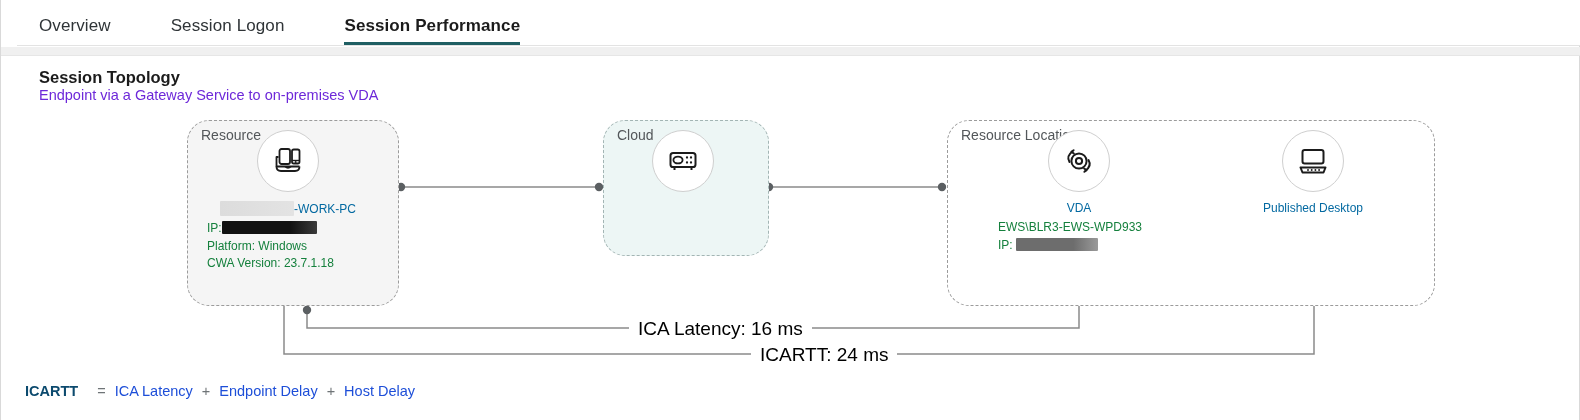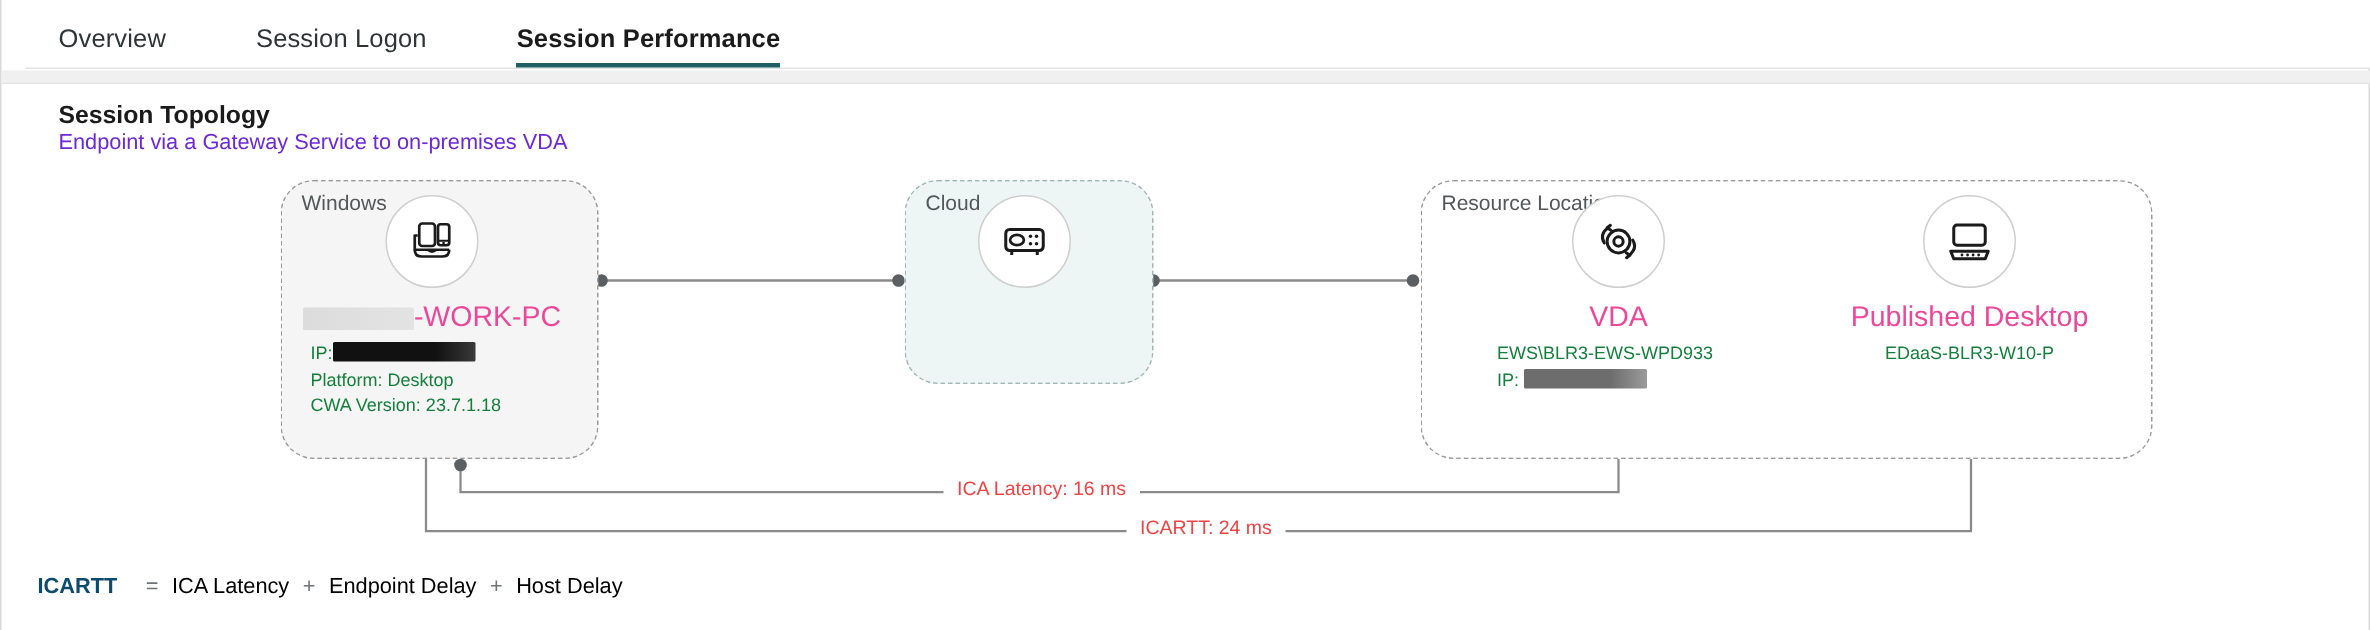--- a/index.html
+++ b/index.html
@@ -136,22 +136,22 @@
     margin: 0 auto;
     border: 1.3px solid #cfcfcf;
     border-radius: 50%;
     background: #ffffff;
     display: flex;
     align-items: center;
     justify-content: center;
   }
   .node-name {
     margin-top: 9px;
-    font-size: 19px;
-    color: #ec4899;
+    font-size: 12px;
+    color: #0369a1;
     white-space: nowrap;
   }
   .node-meta {
     font-size: 12px;
     color: #15803d;
     line-height: 17.5px;
     white-space: nowrap;
   }
 
   #node-endpoint { left: 187px; top: 30px; width: 200px; }
@@ -190,22 +190,22 @@
   .links {
     position: absolute;
     left: 0; top: 0;
     width: 1580px; height: 278px;
     pointer-events: none;
   }
 
   
   .lat-label {
     position: absolute;
-    font-size: 13px;
-    color: #ef4444;
+    font-size: 19px;
+    color: #000000;
     background: #ffffff;
     padding: 0 9px;
     white-space: nowrap;
   }
   #lat-ica   { left: 628px; top: 218px; }
   #lat-icartt{ left: 750px; top: 244px; }
 
   
   .footer {
     position: absolute;
@@ -214,21 +214,21 @@
     align-items: baseline;
     font-size: 14.5px;
     color: #6f7477;
   }
   .footer b {
     color: #0c4a6e;
     font-weight: 700;
     margin-right: 10px;
   }
   .footer span.op { margin: 0 9px; color: #6f7477; }
-  .footer span.term { color: #000000; }
+  .footer span.term { color: #1d4ed8; }
 </style>
 </head>
 <body>
 
 <div id="app">
 
   <div class="tabbar">
     <div class="tab">Overview</div>
     <div class="tab">Session Logon</div>
     <div class="tab active">Session Performance</div>
@@ -259,21 +259,21 @@
       <polyline points="306,212 306,228 1078,228 1078,172" fill="none" stroke="#8a8a8a" stroke-width="1.5"></polyline>
       <circle cx="306" cy="210" r="4.2" fill="#5b5f62"></circle>
       <circle cx="1078" cy="172" r="4.2" fill="#5b5f62"></circle>
 
       <polyline points="283,202 283,254 1313,254 1313,160" fill="none" stroke="#8a8a8a" stroke-width="1.5"></polyline>
       <circle cx="283" cy="200" r="4.2" fill="#5b5f62"></circle>
       <circle cx="1313" cy="160" r="4.2" fill="#5b5f62"></circle>
     </svg>
 
     <div class="zone" id="zone-endpoint">
-      <div class="zone-label">Windows</div>
+      <div class="zone-label">Resource</div>
     </div>
 
     <div class="zone" id="zone-cloud">
       <div class="zone-label">Cloud</div>
     </div>
 
     <div class="zone" id="zone-resource">
       <div class="zone-label">Resource Location</div>
     </div>
 
@@ -289,21 +289,21 @@
           <path d="M14 22.5 Q17 25.2 20 22.5" fill="none" stroke="#1b1b1b" stroke-width="1.5"></path>
         </svg>
       </div>
       <div class="node-name">
         <span class="redact redact-light"></span><span>-WORK-PC</span>
       </div>
       <div class="detail-left">
         <div class="node-meta">
           <span>IP:</span><span class="redact redact-black"></span>
         </div>
-        <div class="node-meta">Platform: Desktop</div>
+        <div class="node-meta">Platform: Windows</div>
         <div class="node-meta">CWA Version: 23.7.1.18</div>
       </div>
     </div>
 
     <div class="node" id="node-gateway">
       <div class="node-circle">
         <svg width="34" height="34" viewBox="0 0 34 34">
           <rect x="4.5" y="9" width="25" height="14" rx="2.6" fill="none" stroke="#1b1b1b" stroke-width="2"></rect>
           <ellipse cx="12" cy="16" rx="4.6" ry="3.4" fill="none" stroke="#1b1b1b" stroke-width="1.8"></ellipse>
           <circle cx="21" cy="13.5" r="1.15" fill="#1b1b1b"></circle>
@@ -342,23 +342,20 @@
         <svg width="34" height="34" viewBox="0 0 34 34">
           <rect x="6.5" y="6" width="21" height="13.5" rx="2.2" fill="none" stroke="#1b1b1b" stroke-width="2"></rect>
           <path d="M4.5 23.5 L29.5 23.5 L27.5 28.5 L6.5 28.5 Z" fill="none" stroke="#1b1b1b" stroke-width="2" stroke-linejoin="round"></path>
           <circle cx="12" cy="26" r="0.95" fill="#1b1b1b"></circle>
           <circle cx="15.7" cy="26" r="0.95" fill="#1b1b1b"></circle>
           <circle cx="19.4" cy="26" r="0.95" fill="#1b1b1b"></circle>
           <circle cx="23.1" cy="26" r="0.95" fill="#1b1b1b"></circle>
         </svg>
       </div>
       <div class="node-name">Published Desktop</div>
-      <div class="detail-center">
-        <div class="node-meta">EDaaS-BLR3-W10-P</div>
-      </div>
     </div>
 
     <div class="lat-label" id="lat-ica">ICA Latency: 16 ms</div>
     <div class="lat-label" id="lat-icartt">ICARTT: 24 ms</div>
   </div>
 
   <div class="footer">
     <b>ICARTT</b>
     <span class="op">=</span>
     <span class="term">ICA Latency</span>

